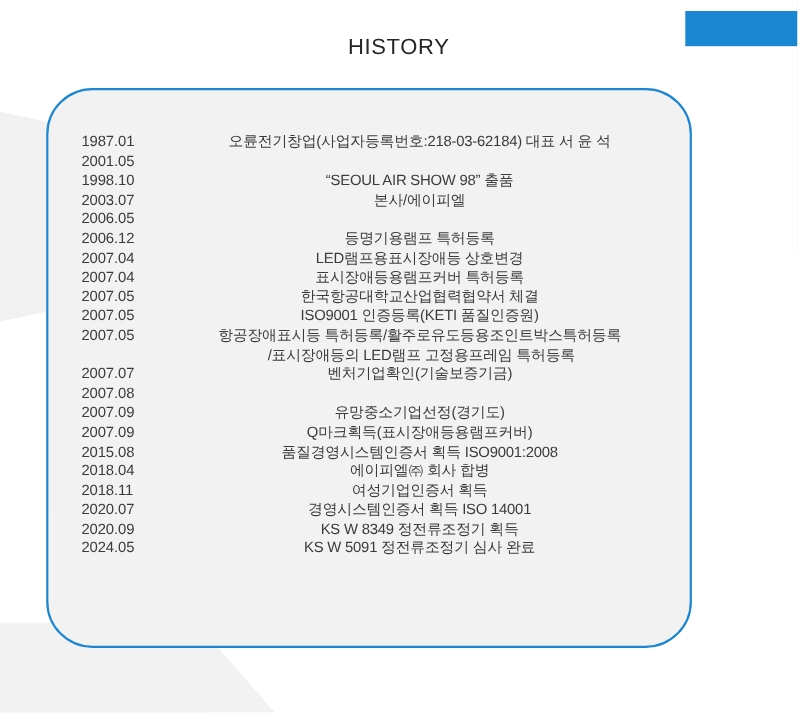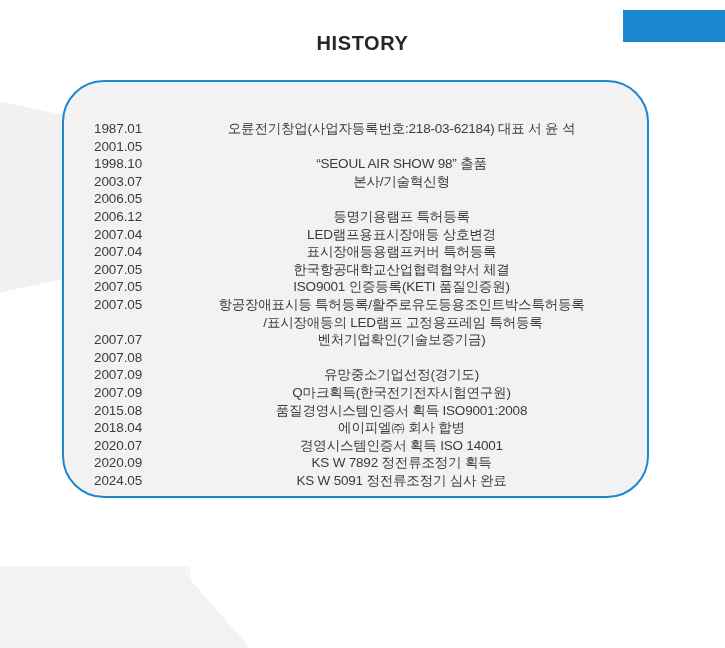--- a/index.html
+++ b/index.html
@@ -65,30 +65,30 @@
   #page-title {
     position: absolute;
     left: 0;
     right: 0;
     top: 30px;
     text-align: center;
     font-size: 20px;
     line-height: 26px;
     letter-spacing: 0.6px;
     color: #262626;
-    font-weight: 700;
+    font-weight: 400;
   }
 
   
   #history-card {
     position: absolute;
-    left: 62px;
+    left: 42px;
     top: 80px;
     width: 587px;
-    height: 418px;
+    height: 509px;
     box-sizing: border-box;
     background: #f2f2f2;
     border: 2px solid #1b87d3;
     border-radius: 42px;
   }
 
   #history-list {
     position: absolute;
     left: 30px;
     top: 38px;
@@ -143,21 +143,21 @@
       </div>
       <div class="history-row">
         <div class="history-date">2001.05</div>
       </div>
       <div class="history-row">
         <div class="history-date">1998.10</div>
         <div class="history-desc">“SEOUL AIR SHOW 98” 출품</div>
       </div>
       <div class="history-row">
         <div class="history-date">2003.07</div>
-        <div class="history-desc">본사/기술혁신형</div>
+        <div class="history-desc">본사/에이피엘</div>
       </div>
       <div class="history-row">
         <div class="history-date">2006.05</div>
       </div>
       <div class="history-row">
         <div class="history-date">2006.12</div>
         <div class="history-desc">등명기용램프 특허등록</div>
       </div>
       <div class="history-row">
         <div class="history-date">2007.04</div>
@@ -185,36 +185,40 @@
       </div>
       <div class="history-row">
         <div class="history-date">2007.08</div>
       </div>
       <div class="history-row">
         <div class="history-date">2007.09</div>
         <div class="history-desc">유망중소기업선정(경기도)</div>
       </div>
       <div class="history-row">
         <div class="history-date">2007.09</div>
-        <div class="history-desc">Q마크획득(한국전기전자시험연구원)</div>
+        <div class="history-desc">Q마크획득(표시장애등용램프커버)</div>
       </div>
       <div class="history-row">
         <div class="history-date">2015.08</div>
         <div class="history-desc">품질경영시스템인증서 획득 ISO9001:2008</div>
       </div>
       <div class="history-row">
         <div class="history-date">2018.04</div>
         <div class="history-desc">에이피엘㈜ 회사 합병</div>
       </div>
       <div class="history-row">
+        <div class="history-date">2018.11</div>
+        <div class="history-desc">여성기업인증서 획득</div>
+      </div>
+      <div class="history-row">
         <div class="history-date">2020.07</div>
         <div class="history-desc">경영시스템인증서 획득 ISO 14001</div>
       </div>
       <div class="history-row">
         <div class="history-date">2020.09</div>
-        <div class="history-desc">KS W 7892 정전류조정기 획득</div>
+        <div class="history-desc">KS W 8349 정전류조정기 획득</div>
       </div>
       <div class="history-row">
         <div class="history-date">2024.05</div>
         <div class="history-desc">KS W 5091 정전류조정기 심사 완료</div>
       </div>
     </div>
 </div>
 
 </body></html>

